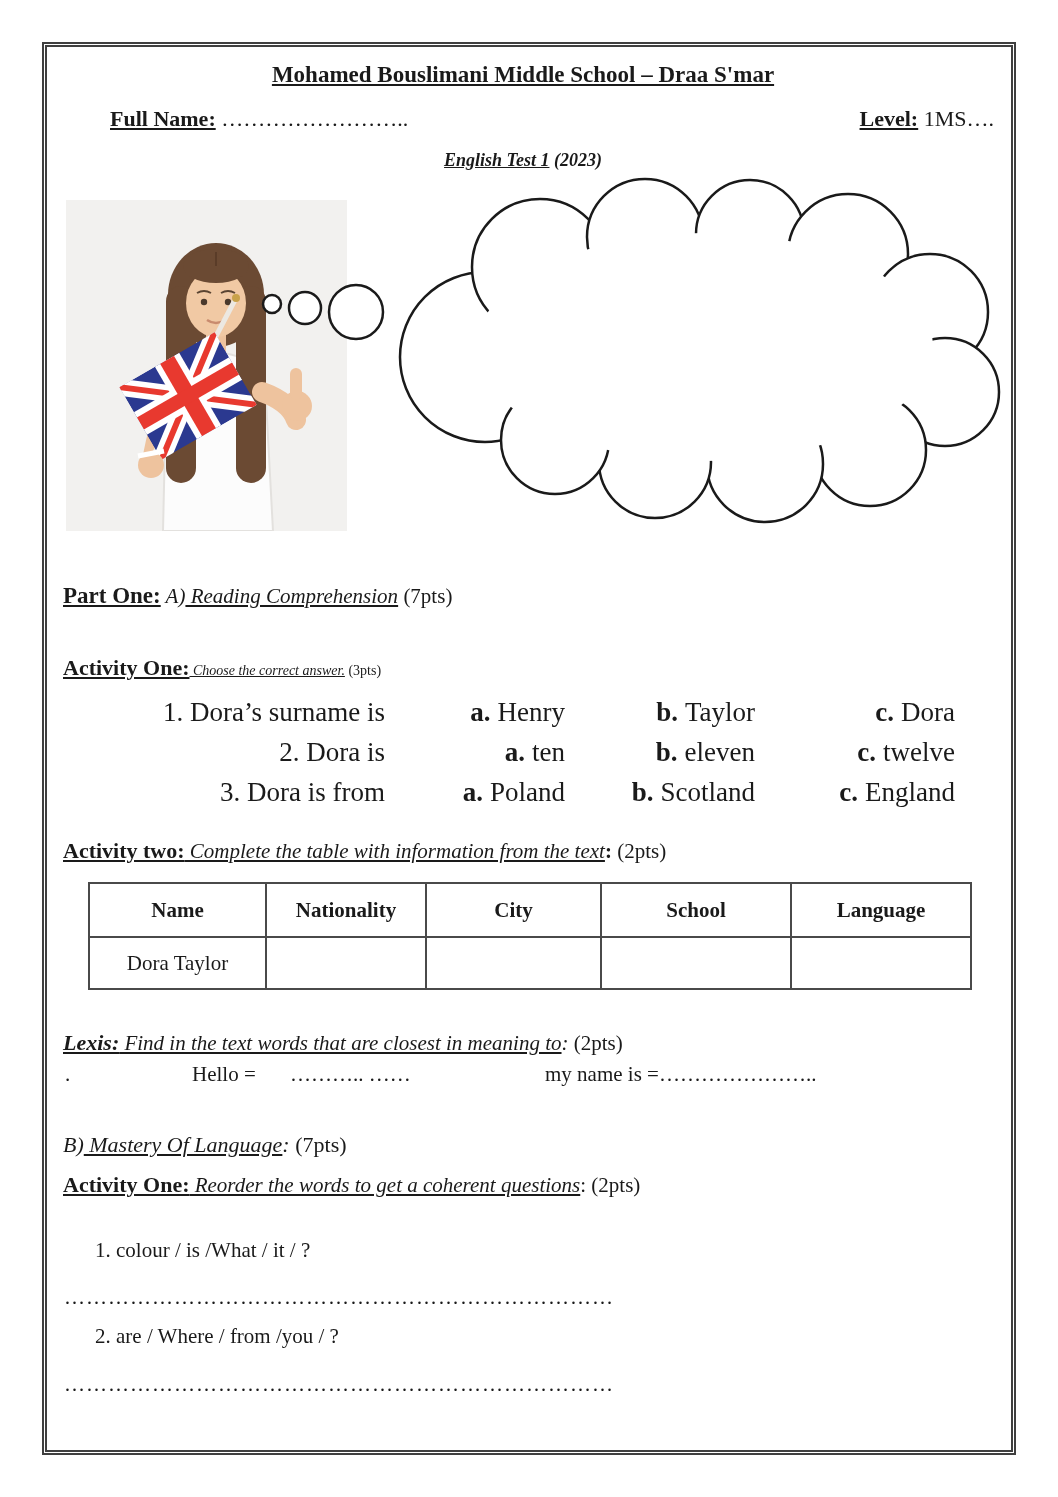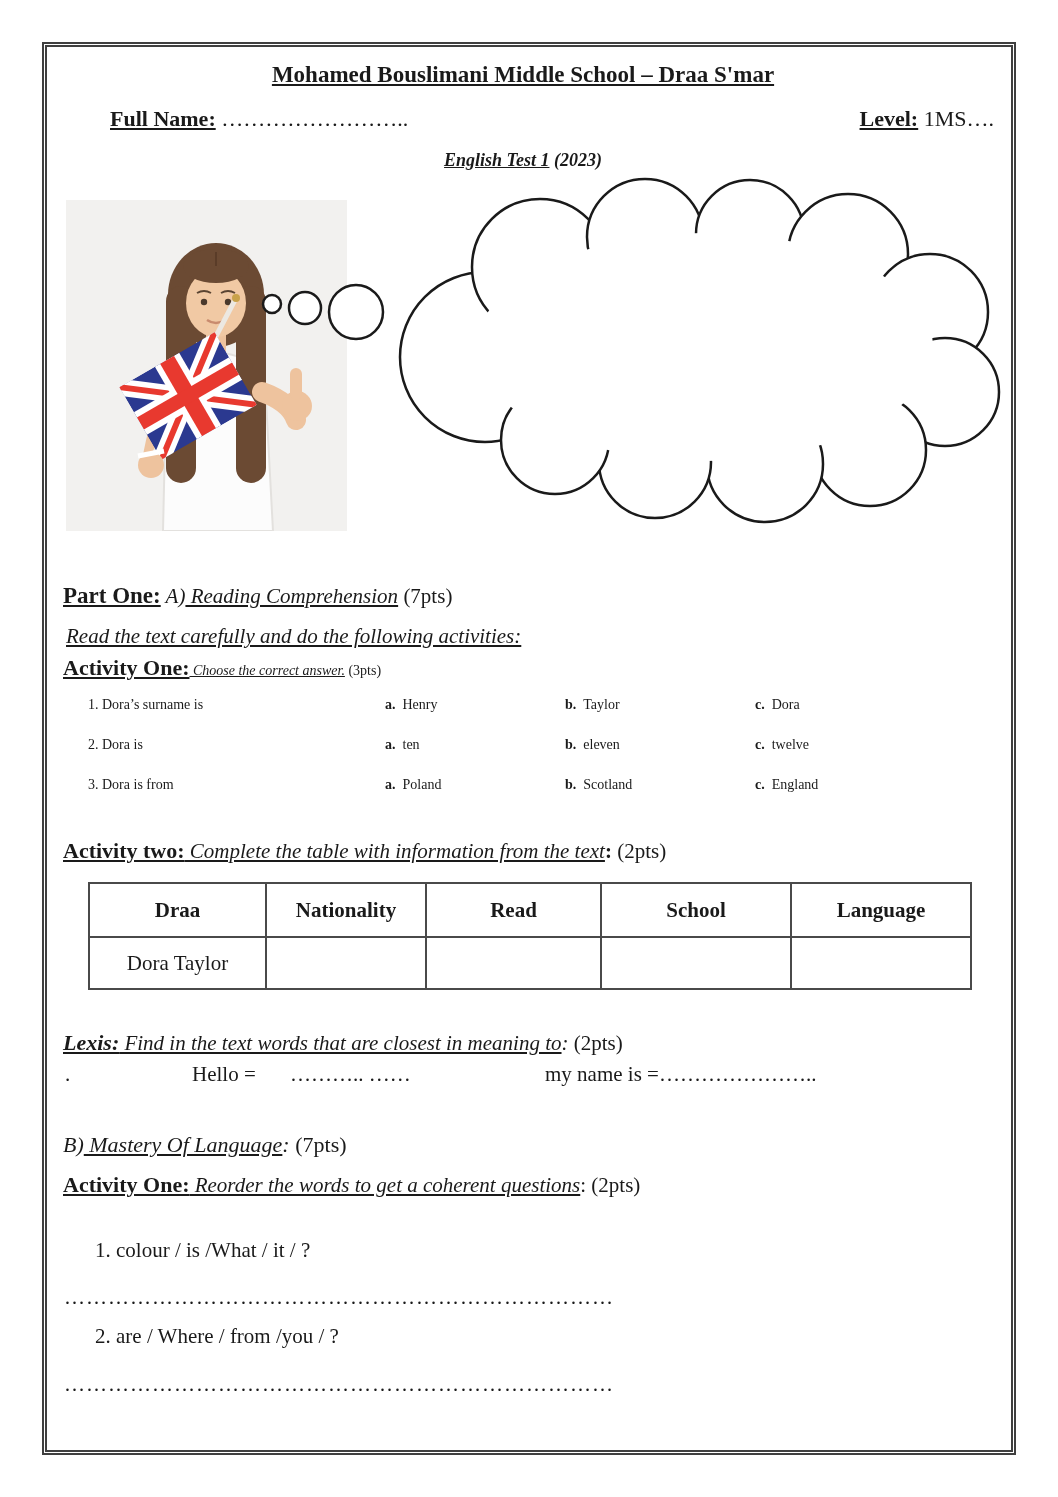--- a/index.html
+++ b/index.html
@@ -34,21 +34,21 @@
   .bubble-text{
     position:absolute;left:474px;top:248px;width:400px;z-index:2;
     font-size:21px;line-height:40px;
   }
   .bubble-text .first{padding-left:70px;}
   .h-part{top:583px;left:63px;font-size:23px;}
   .h-part .rest{font-size:21px;}
   .instruction{top:624px;left:66px;}
   .h-act1{top:655px;left:63px;font-size:22px;}
   .h-act1 .rest{font-size:14px;}
-  .mcq{position:absolute;top:697px;left:88px;width:900px;font-size:14px;}
+  .mcq{position:absolute;top:697px;left:88px;width:900px;font-size:27px;text-align:right;}
   .mcq-row{display:grid;grid-template-columns:297px 180px 190px 200px;height:40px;align-items:baseline;}
   .opt .letter{font-weight:bold;margin-right:7px;}
   .h-act2{top:838px;left:63px;font-size:22px;}
   .h-act2 .rest{font-size:21px;}
   table.info{
     position:absolute;top:882px;left:88px;
     border-collapse:collapse;table-layout:fixed;
     font-size:21px;
   }
   table.info th,table.info td{
@@ -153,23 +153,20 @@
       <circle cx="165" cy="268" r="54"></circle>
     </g>
     <ellipse cx="315" cy="175" rx="228" ry="114" fill="#ffffff"></ellipse>
   </svg>
 
 
   <div class="line h-part">
     <span class="b u">Part One:</span><span class="rest"><span class="i"> A)</span><span class="i u"> Reading Comprehension</span><span> (7pts)</span></span>
   </div>
 
-  <div class="line instruction">
-    <span class="i u">Read the text carefully and do the following activities:</span>
-  </div>
 
   <div class="line h-act1">
     <span class="b u">Activity One:</span><span class="rest"><span class="i u"> Choose the correct answer.</span><span> (3pts)</span></span>
   </div>
 
   <div class="mcq">
     <div class="mcq-row">
       <span class="stem">1. Dora’s surname is</span>
       <span class="opt"><span class="letter">a.</span><span>Henry</span></span>
       <span class="opt"><span class="letter">b.</span><span>Taylor</span></span>
@@ -196,23 +193,23 @@
   <table class="info">
     <colgroup>
       <col style="width:177px">
         <col style="width:160px">
         <col style="width:175px">
         <col style="width:190px">
         <col style="width:180px">
     </colgroup>
     <tbody>
         <tr>
-      <th>Draa</th>
+      <th>Name</th>
       <th>Nationality</th>
-      <th>Read</th>
+      <th>City</th>
       <th>School</th>
       <th>Language</th>
     </tr>
     <tr>
       <td>Dora Taylor</td>
       <td></td>
       <td></td>
       <td></td>
       <td></td>
     </tr>

